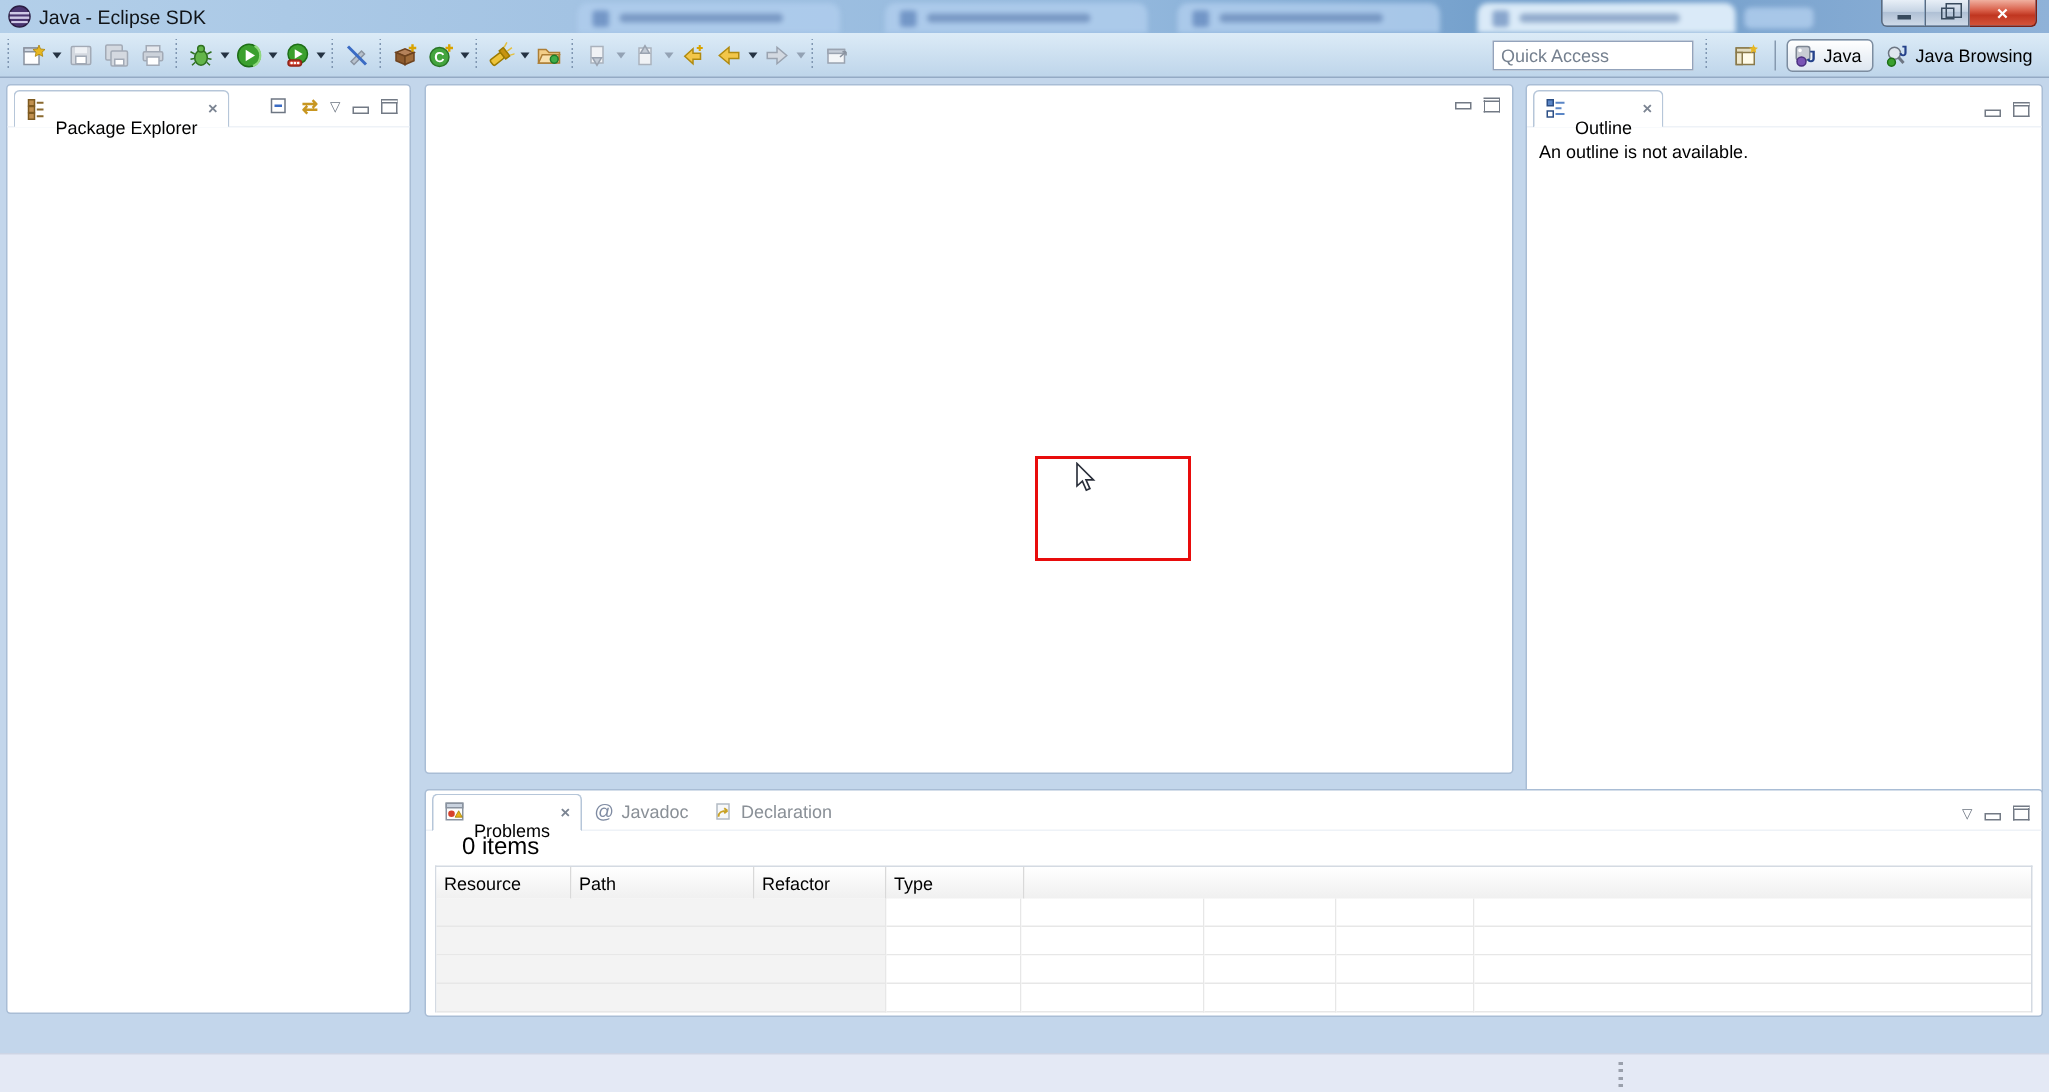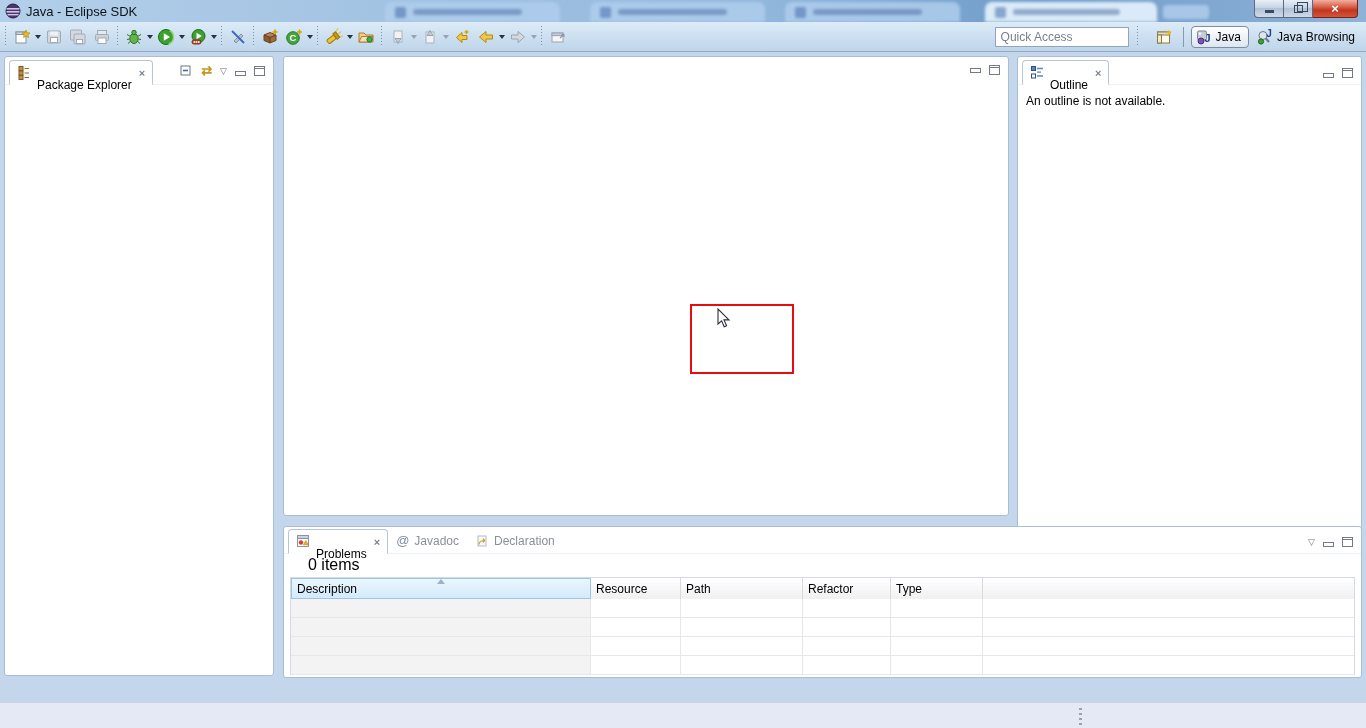--- a/index.html
+++ b/index.html
@@ -429,24 +429,20 @@
           <span class="ic-menu">▽</span>
           <span class="ic-min"></span>
           <span class="ic-max"></span>
         </div>
       </div>
 
       <div class="items-line">0 items</div>
 
       <div class="ptable">
         <div class="prow">
-          <div class="hcell sorted c0">
-            <div class="sort-arrow"></div>
-            <span>Description</span>
-          </div>
           <div class="hcell c1">
               <span>Resource</span>
             </div>
           <div class="hcell c2">
               <span>Path</span>
             </div>
           <div class="hcell c3">
               <span>Refactor</span>
             </div>
           <div class="hcell c4">

